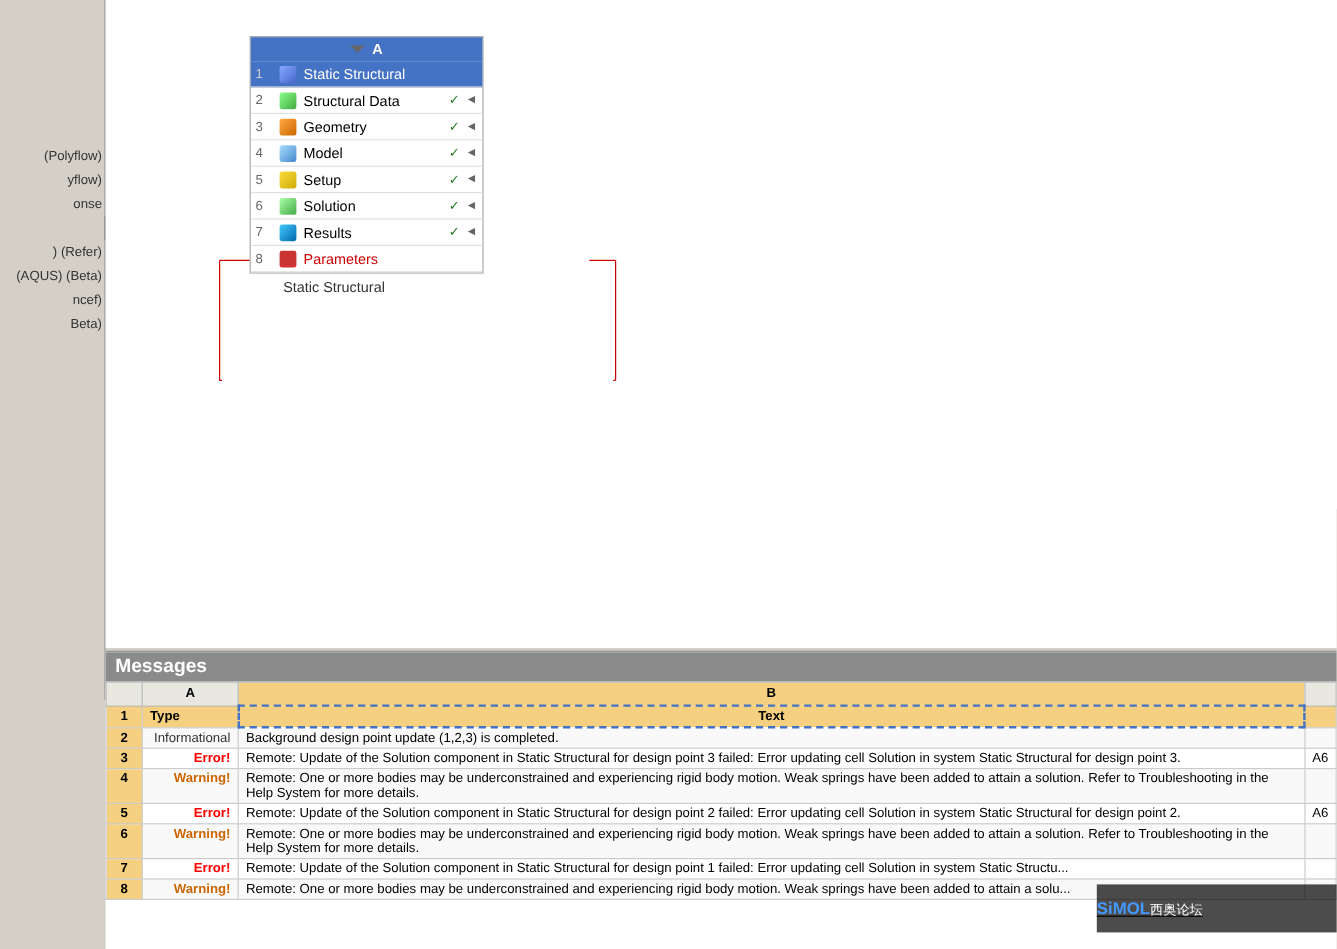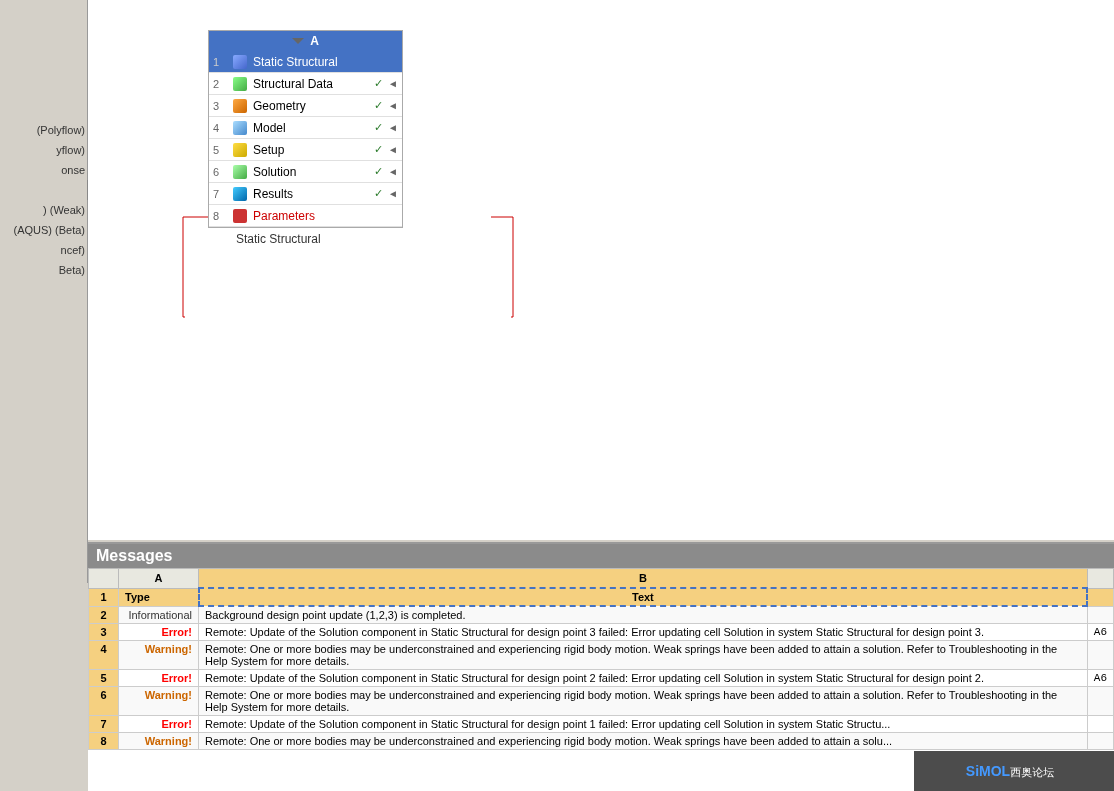--- a/index.html
+++ b/index.html
@@ -216,39 +216,39 @@
 
     .col-a {
       width: 80px;
       text-align: right;
     }
 
     .col-extra {
       width: 25px;
       text-align: center;
       font-size: 10px;
-      font-family: Liberation Mono, monospace;
     }
 
     .error-text { color: red; font-weight: bold; }
     .warning-text { color: #cc6600; font-weight: bold; }
     .info-text { color: #333; }
 
     
     .logo-area {
       position: absolute;
-      bottom: 0;
+      bottom: 14px;
       right: 0;
       width: 200px;
       height: 40px;
       background: rgba(0,0,0,0.7);
       display: flex;
       align-items: center;
-      justify-content: center;
+      justify-content: flex-start;
       padding-right: 8px;
+      text-decoration: underline;
     }
 
     .logo-text {
       color: white;
       font-size: 11px;
     }
 
     .logo-text span {
       color: #4499ff;
       font-weight: bold;
@@ -304,21 +304,21 @@
   </style>
 </head>
 <body>
 
 <div class="left-sidebar">
   <div style="height:120px;"></div>
   <div class="sidebar-item-text">(Polyflow)</div>
   <div class="sidebar-item-text">yflow)</div>
   <div class="sidebar-item-text">onse</div>
   <div style="height:20px; border-right: 1px solid #888; margin-right:-1px;"></div>
-  <div class="sidebar-item-text">) (Weak)</div>
+  <div class="sidebar-item-text">) (Refer)</div>
   <div class="sidebar-item-text">(AQUS) (Beta)</div>
   <div class="sidebar-item-text">ncef)</div>
   <div class="sidebar-item-text">Beta)</div>
 </div>
 
 <div class="schematic-area">
 
   <svg class="connector-svg">
 
     <line x1="130" y1="217" x2="7" y2="217" stroke="#cc0000" stroke-width="1" fill="none"></line>

